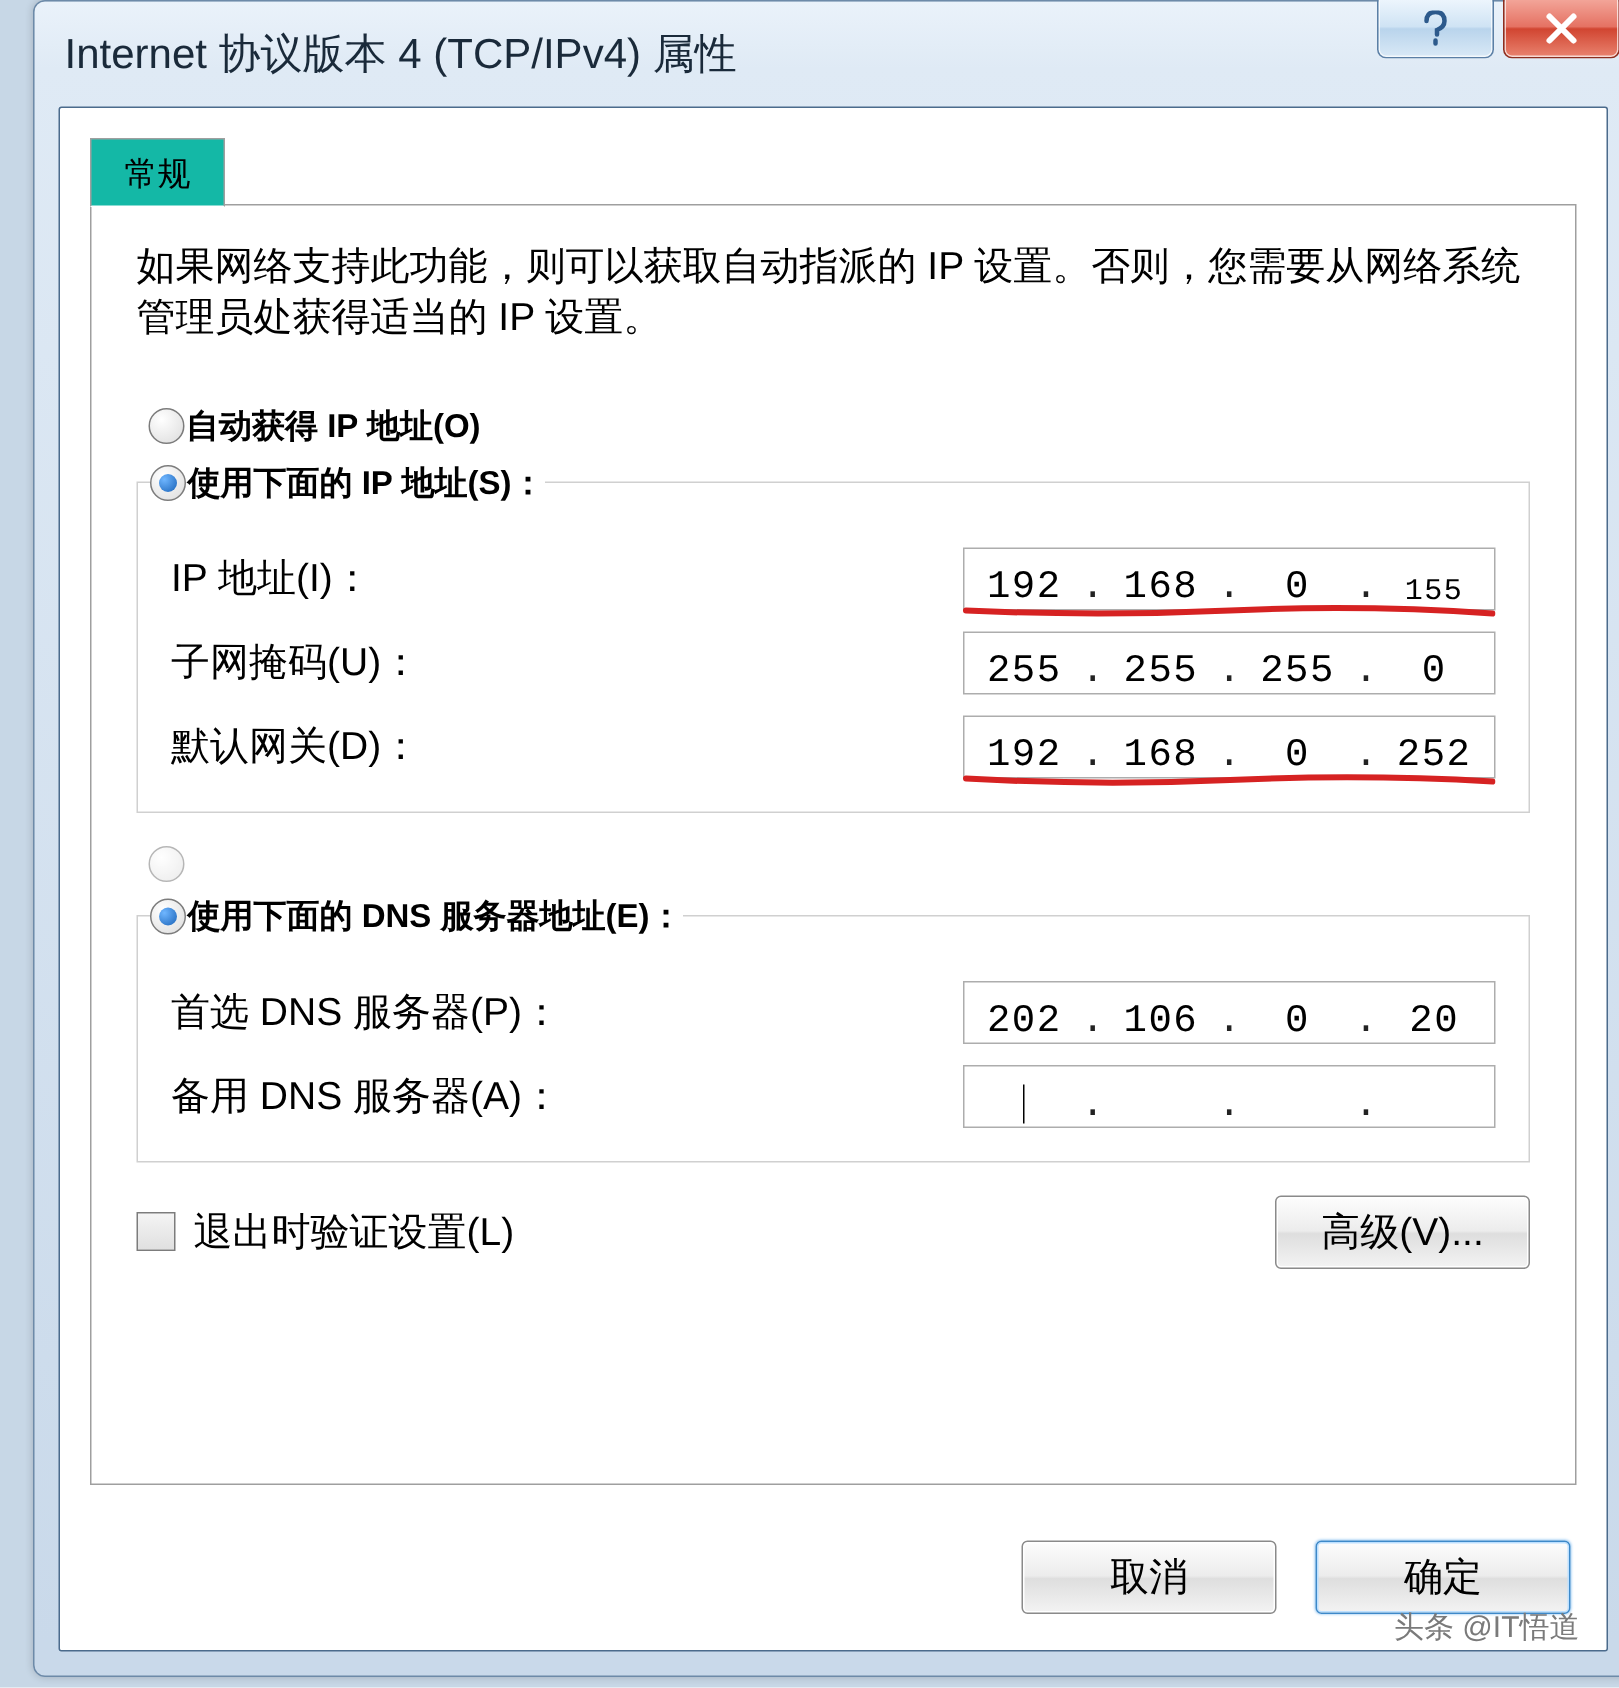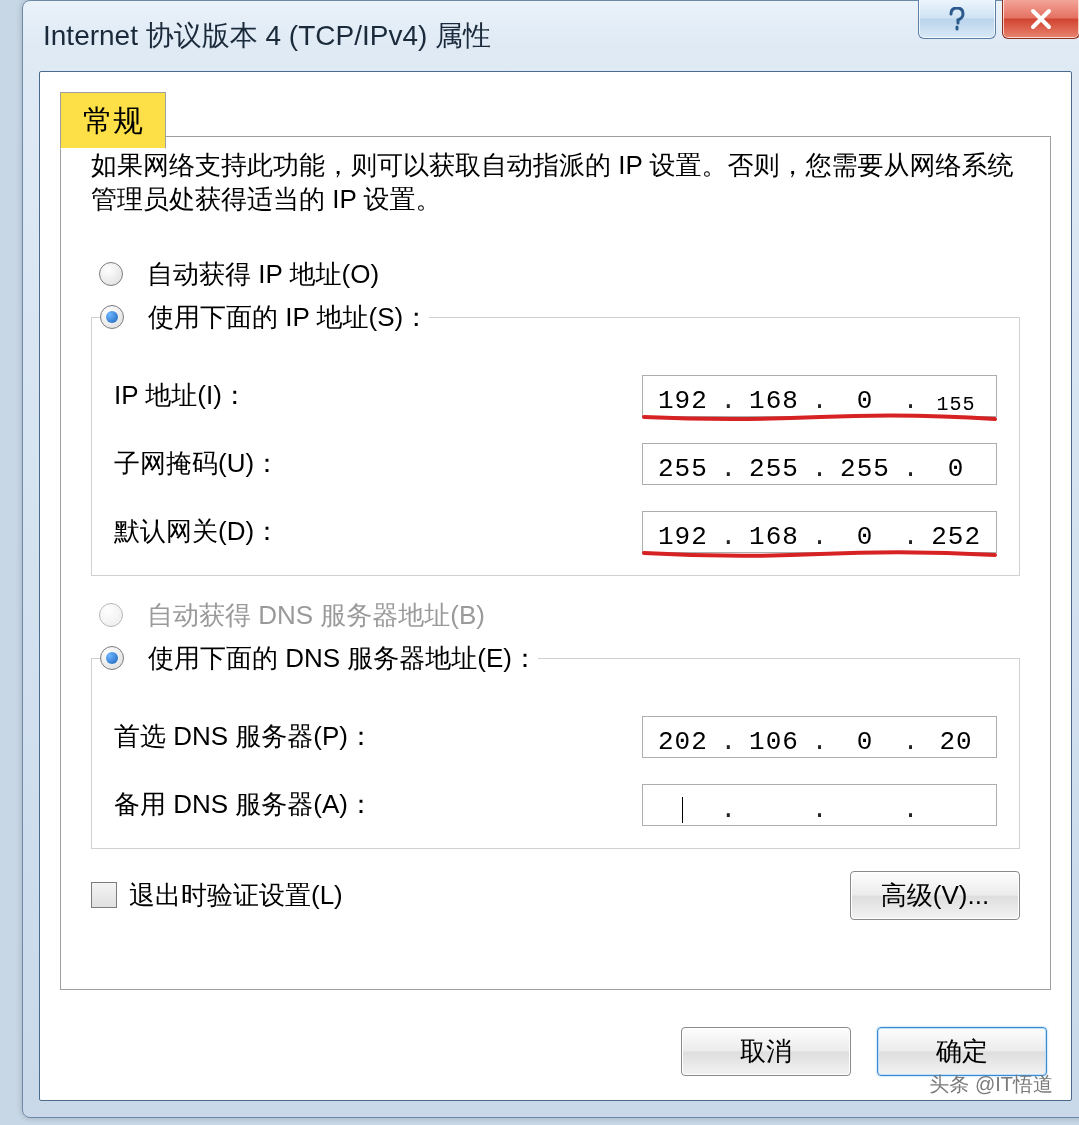--- a/index.html
+++ b/index.html
@@ -59,48 +59,49 @@
     background: #fff;
     border: 1px solid #4b6b8c;
     border-radius: 2px;
   }
   .tabs-area {
     position: absolute;
     left: 20px; top: 20px;
   }
   .tab {
     display:inline-block;
-    background:#fde047;
+    background:#14b8a6;
     border:1px solid #9f9f9f;
     border-bottom: 1px solid #fff;
     padding: 8px 22px 6px;
-    font-size: 30px;
+    font-size: 22px;
     position:relative;
     z-index: 2;
   }
   .tabpanel {
     position:absolute;
     left:20px; right:20px;
     top: 64px;
     bottom: 110px;
     border:1px solid #9f9f9f;
-    padding: 12px 30px 20px;
+    padding: 24px 30px 20px;
   }
   .desc {
     font-size: 26px;
     line-height: 1.3;
     margin-bottom: 40px;
   }
   .radio-row {
     display:flex;
     align-items:center;
-    gap: 24px;
-    font-size: 26px;
+    gap: 1px;
+    font-size: 22px;
     margin: 8px 0;
     padding-left: 8px;
+    font-weight: bold;
   }
   .radio {
     width: 24px; height:24px;
     border-radius:50%;
     border:1px solid #7c7c7c;
     background: radial-gradient(circle at 35% 30%, #fff, #dcdcdc);
     display:flex; align-items:center; justify-content:center;
     flex: 0 0 auto;
   }
   .radio.selected::after{
@@ -118,21 +119,21 @@
     position: relative;
   }
   fieldset.group > legend {
     padding: 0;
     margin-left: -14px;
   }
   .field-row {
     display:flex;
     align-items:center;
     justify-content: space-between;
-    margin-top: 26px;
+    margin-top: 14px;
     position: relative;
   }
   .field-label {
     font-size: 26px;
   }
   .ip-input {
     border:1px solid #adadad;
     background:#fff;
     width: 355px;
     height: 42px;
@@ -291,21 +292,20 @@
             <span class="ip-octet">252</span>
           </span>
           <svg class="underline-red" viewBox="0 0 355 10" preserveAspectRatio="none">
               <path d="M2 4 Q90 9 178 5 Q266 1 353 6" stroke="#d62222" stroke-width="4" fill="none" stroke-linecap="round"></path>
             </svg>
         </div>
       </fieldset>
 
       <div class="radio-row">
         <span class="radio disabled"></span>
-        <span class="disabled-label">自动获得 DNS 服务器地址(B)</span>
       </div>
 
       <fieldset class="group">
         <legend>
           <div class="radio-row" style="margin:0;padding-left:0">
             <span class="radio selected"></span>
             <span>使用下面的 DNS 服务器地址(E)：</span>
           </div>
         </legend>
 

